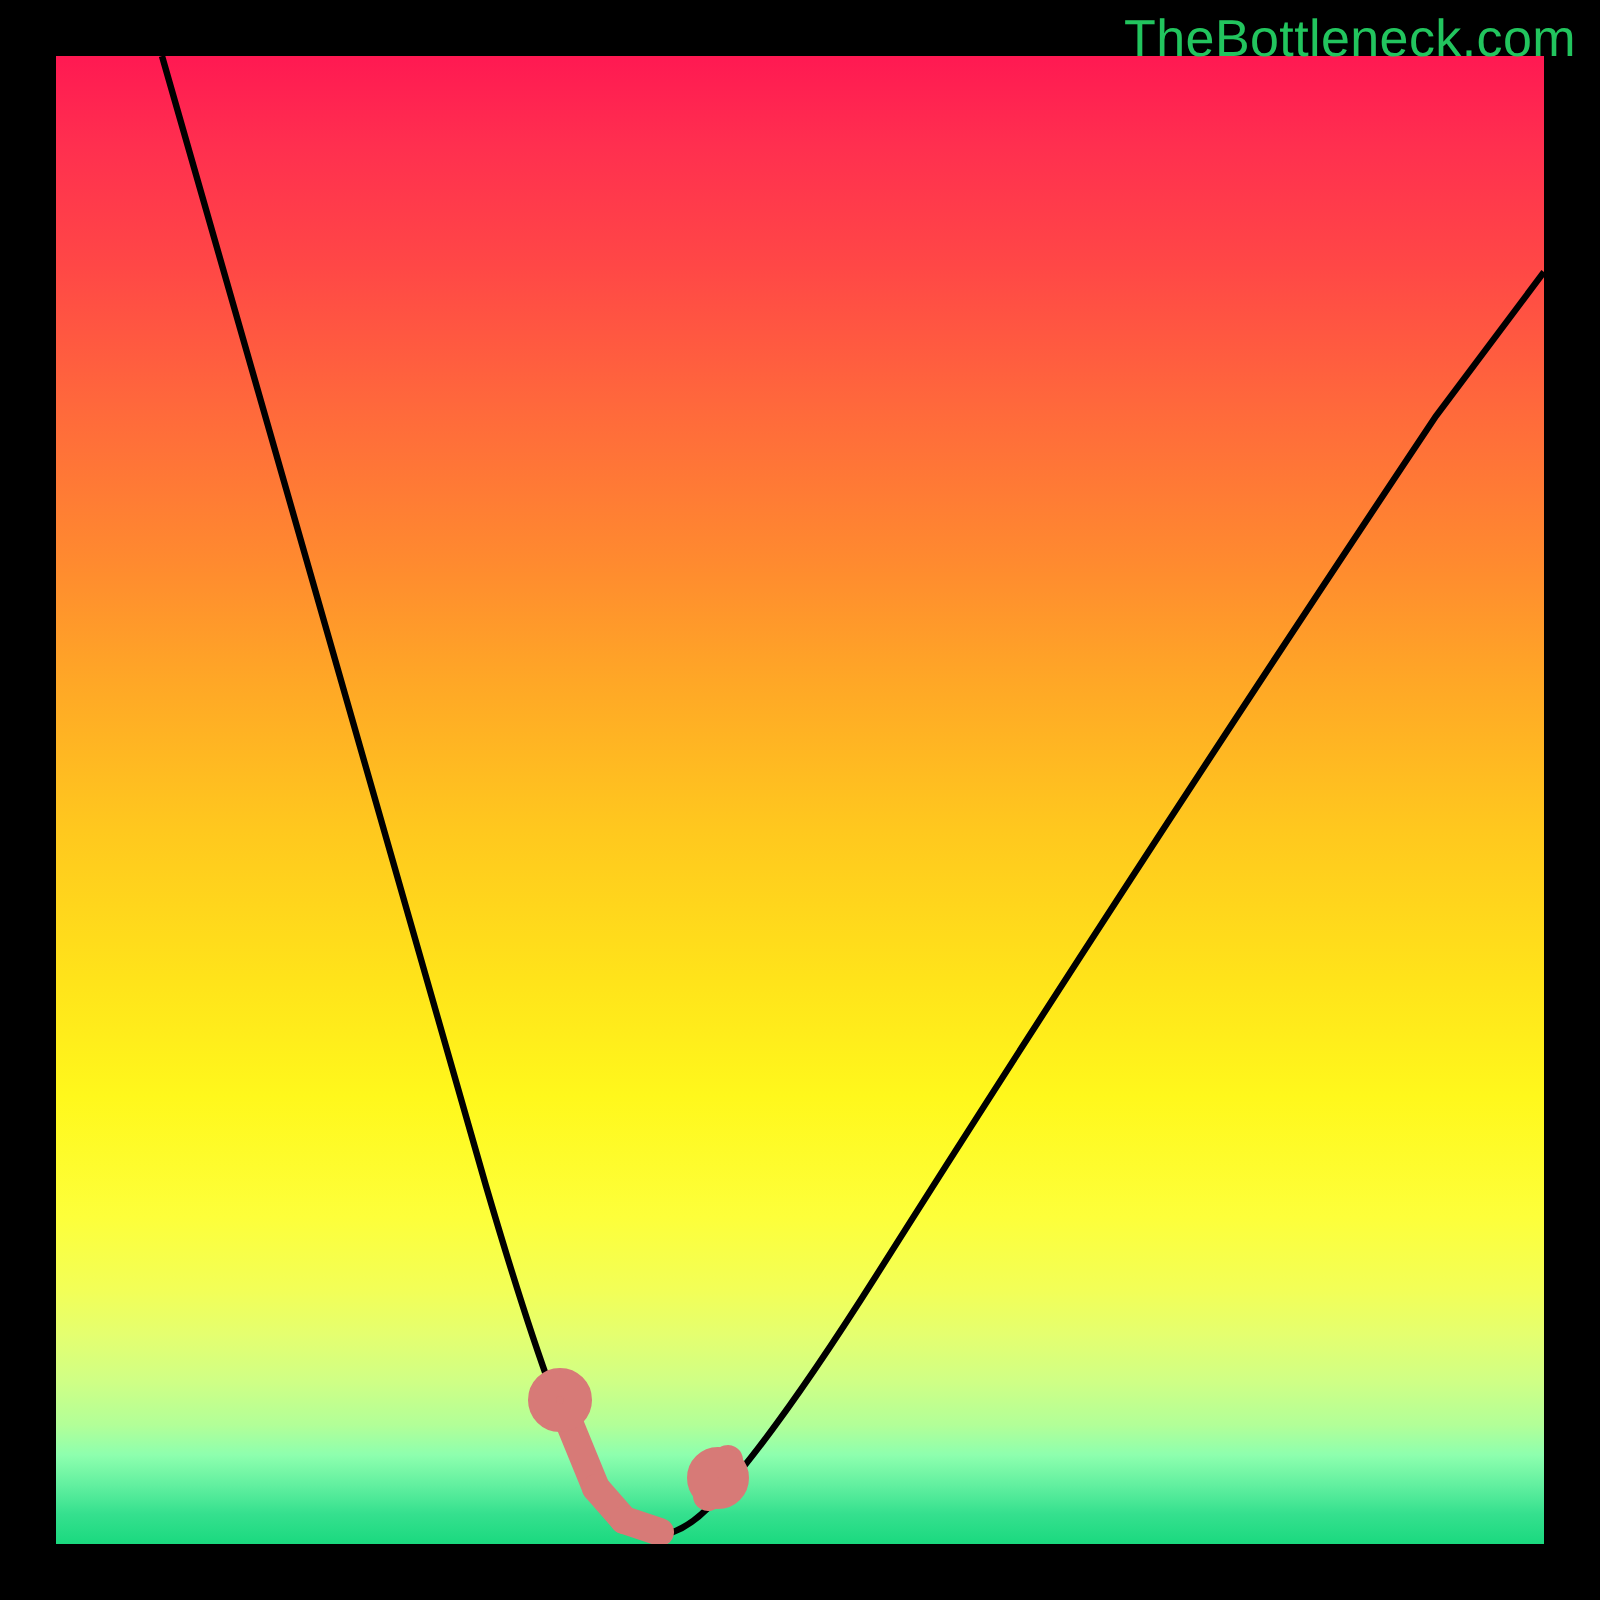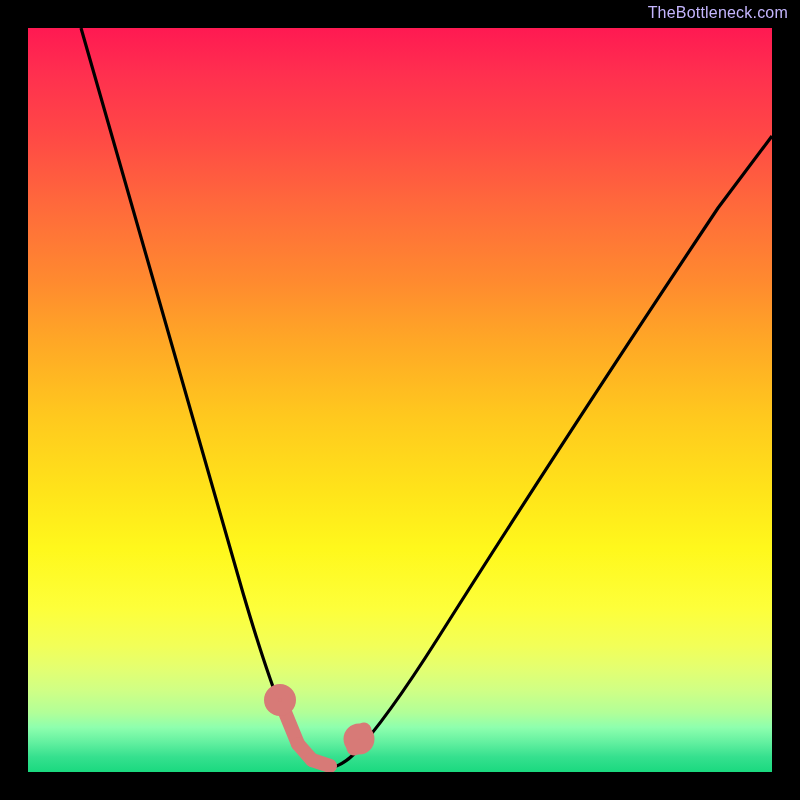--- a/index.html
+++ b/index.html
@@ -46,22 +46,22 @@
       #8effae 94%,
       #63f0a0 96%,
       #35e08e 98%,
       #1ad97f 100%
     );
   }
   .watermark {
     position: absolute;
     top: 4px;
     right: 12px;
-    color: #c4b5fd;
-    font-size: 16px;
+    color: #22c55e;
+    font-size: 26px;
     font-weight: 500;
     letter-spacing: 0.2px;
     user-select: none;
   }
   svg.curve {
     position: absolute;
     inset: 0;
   }
 </style>
 </head>

